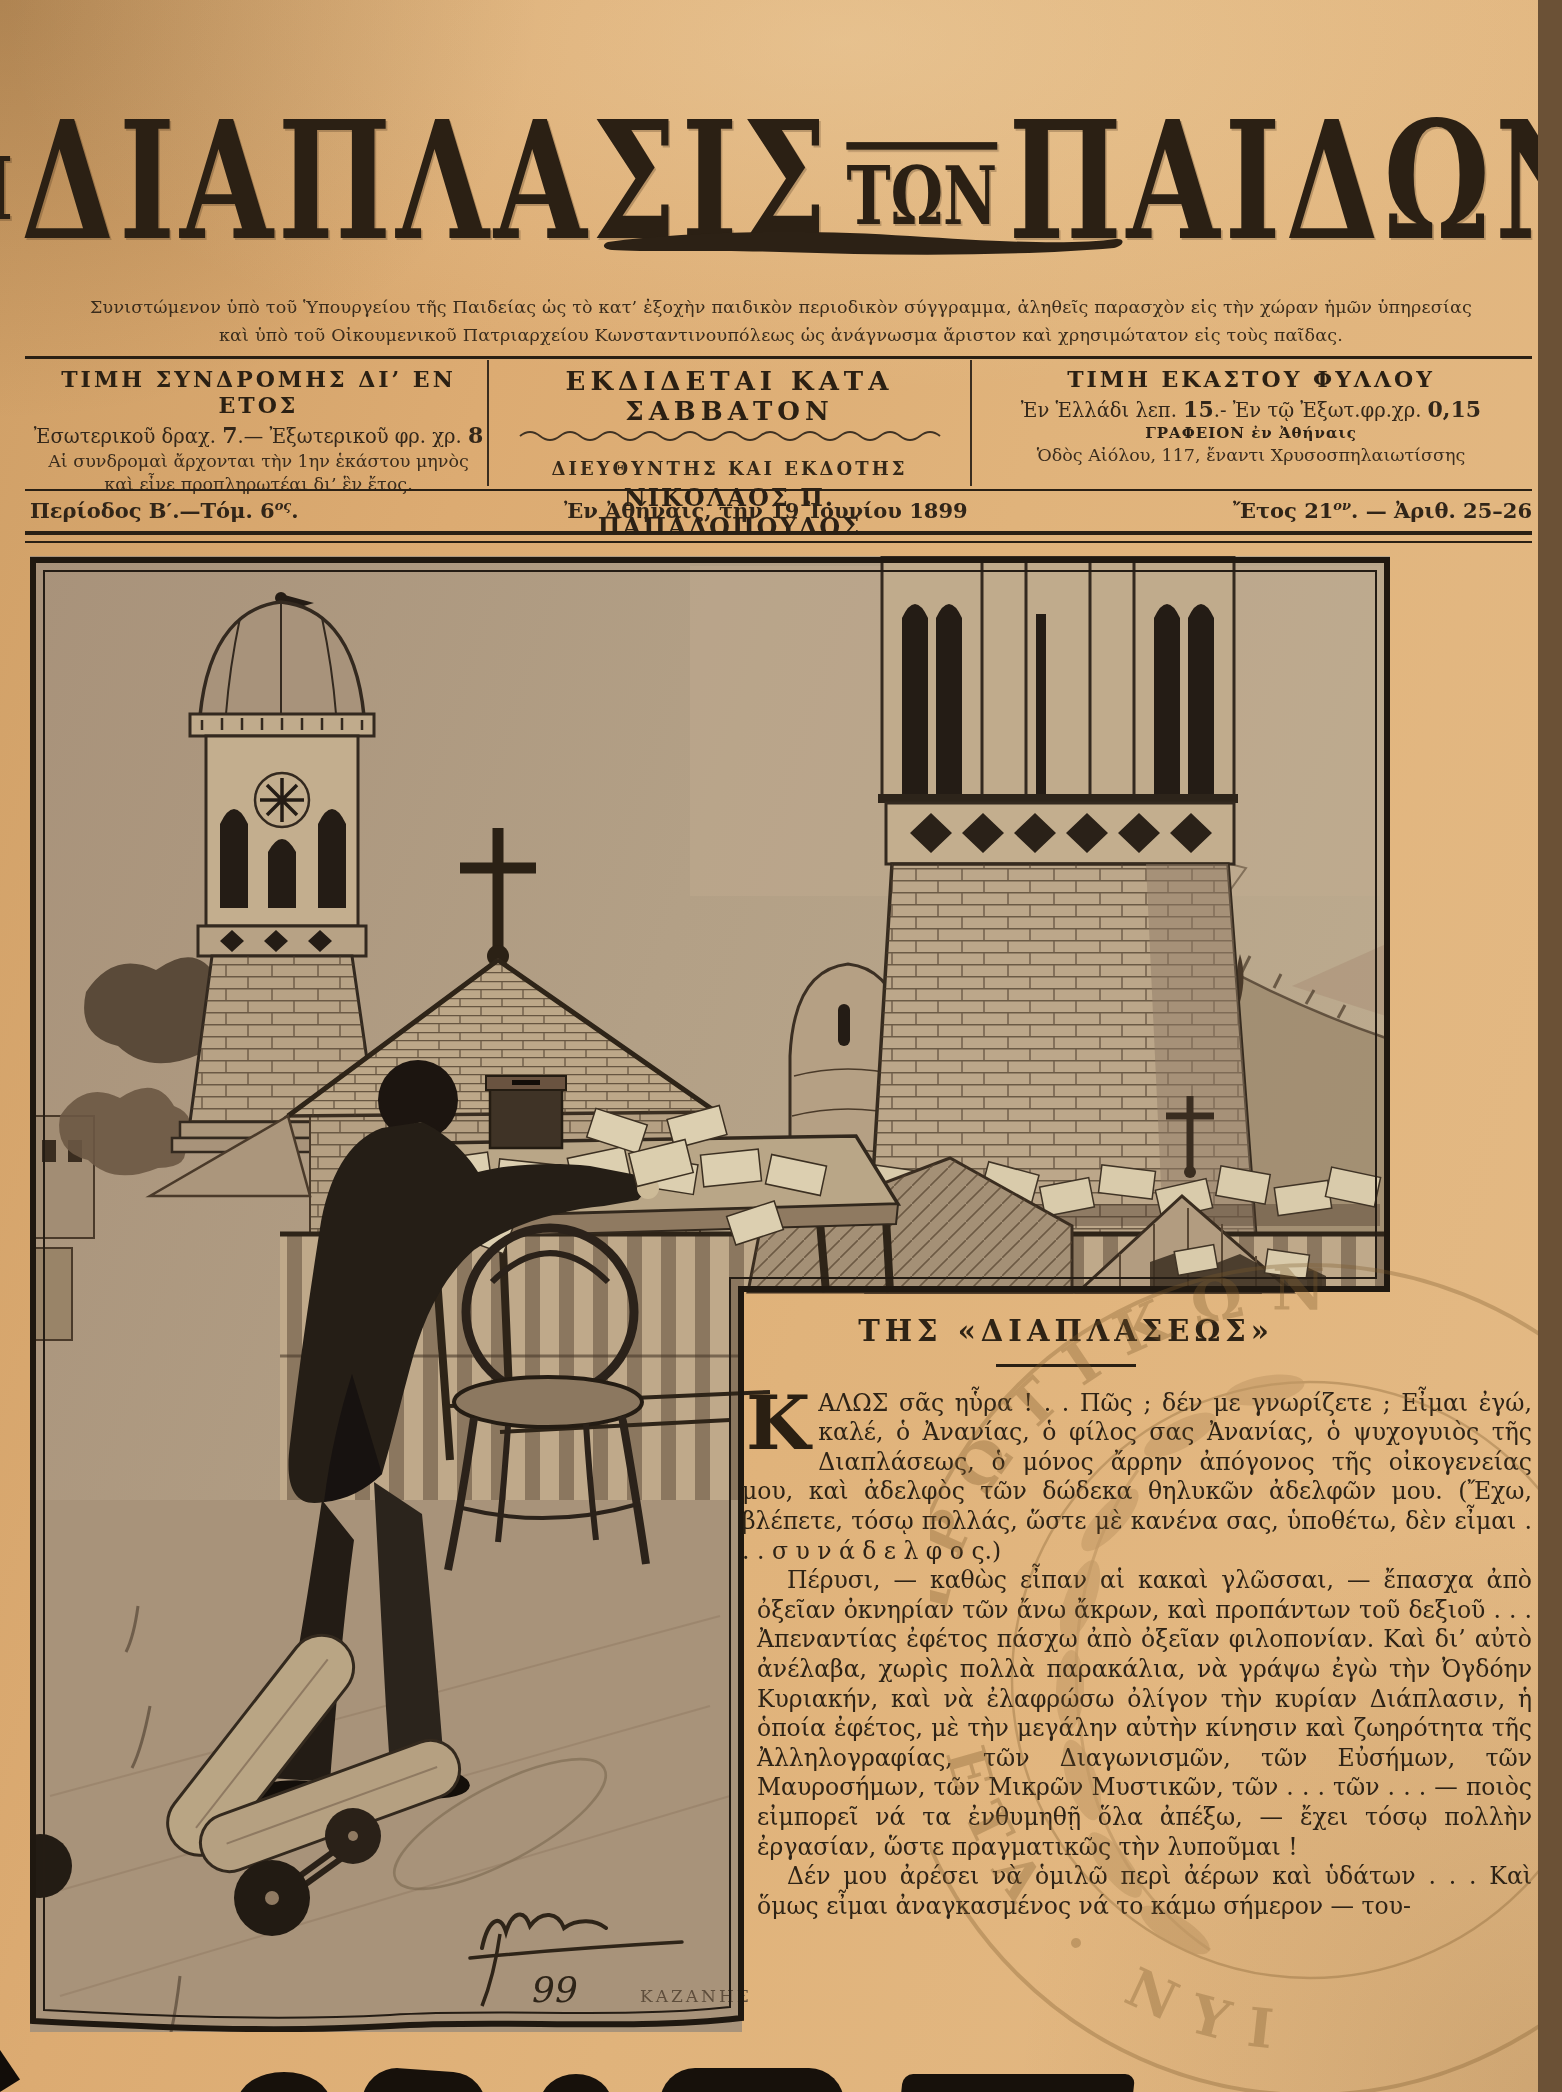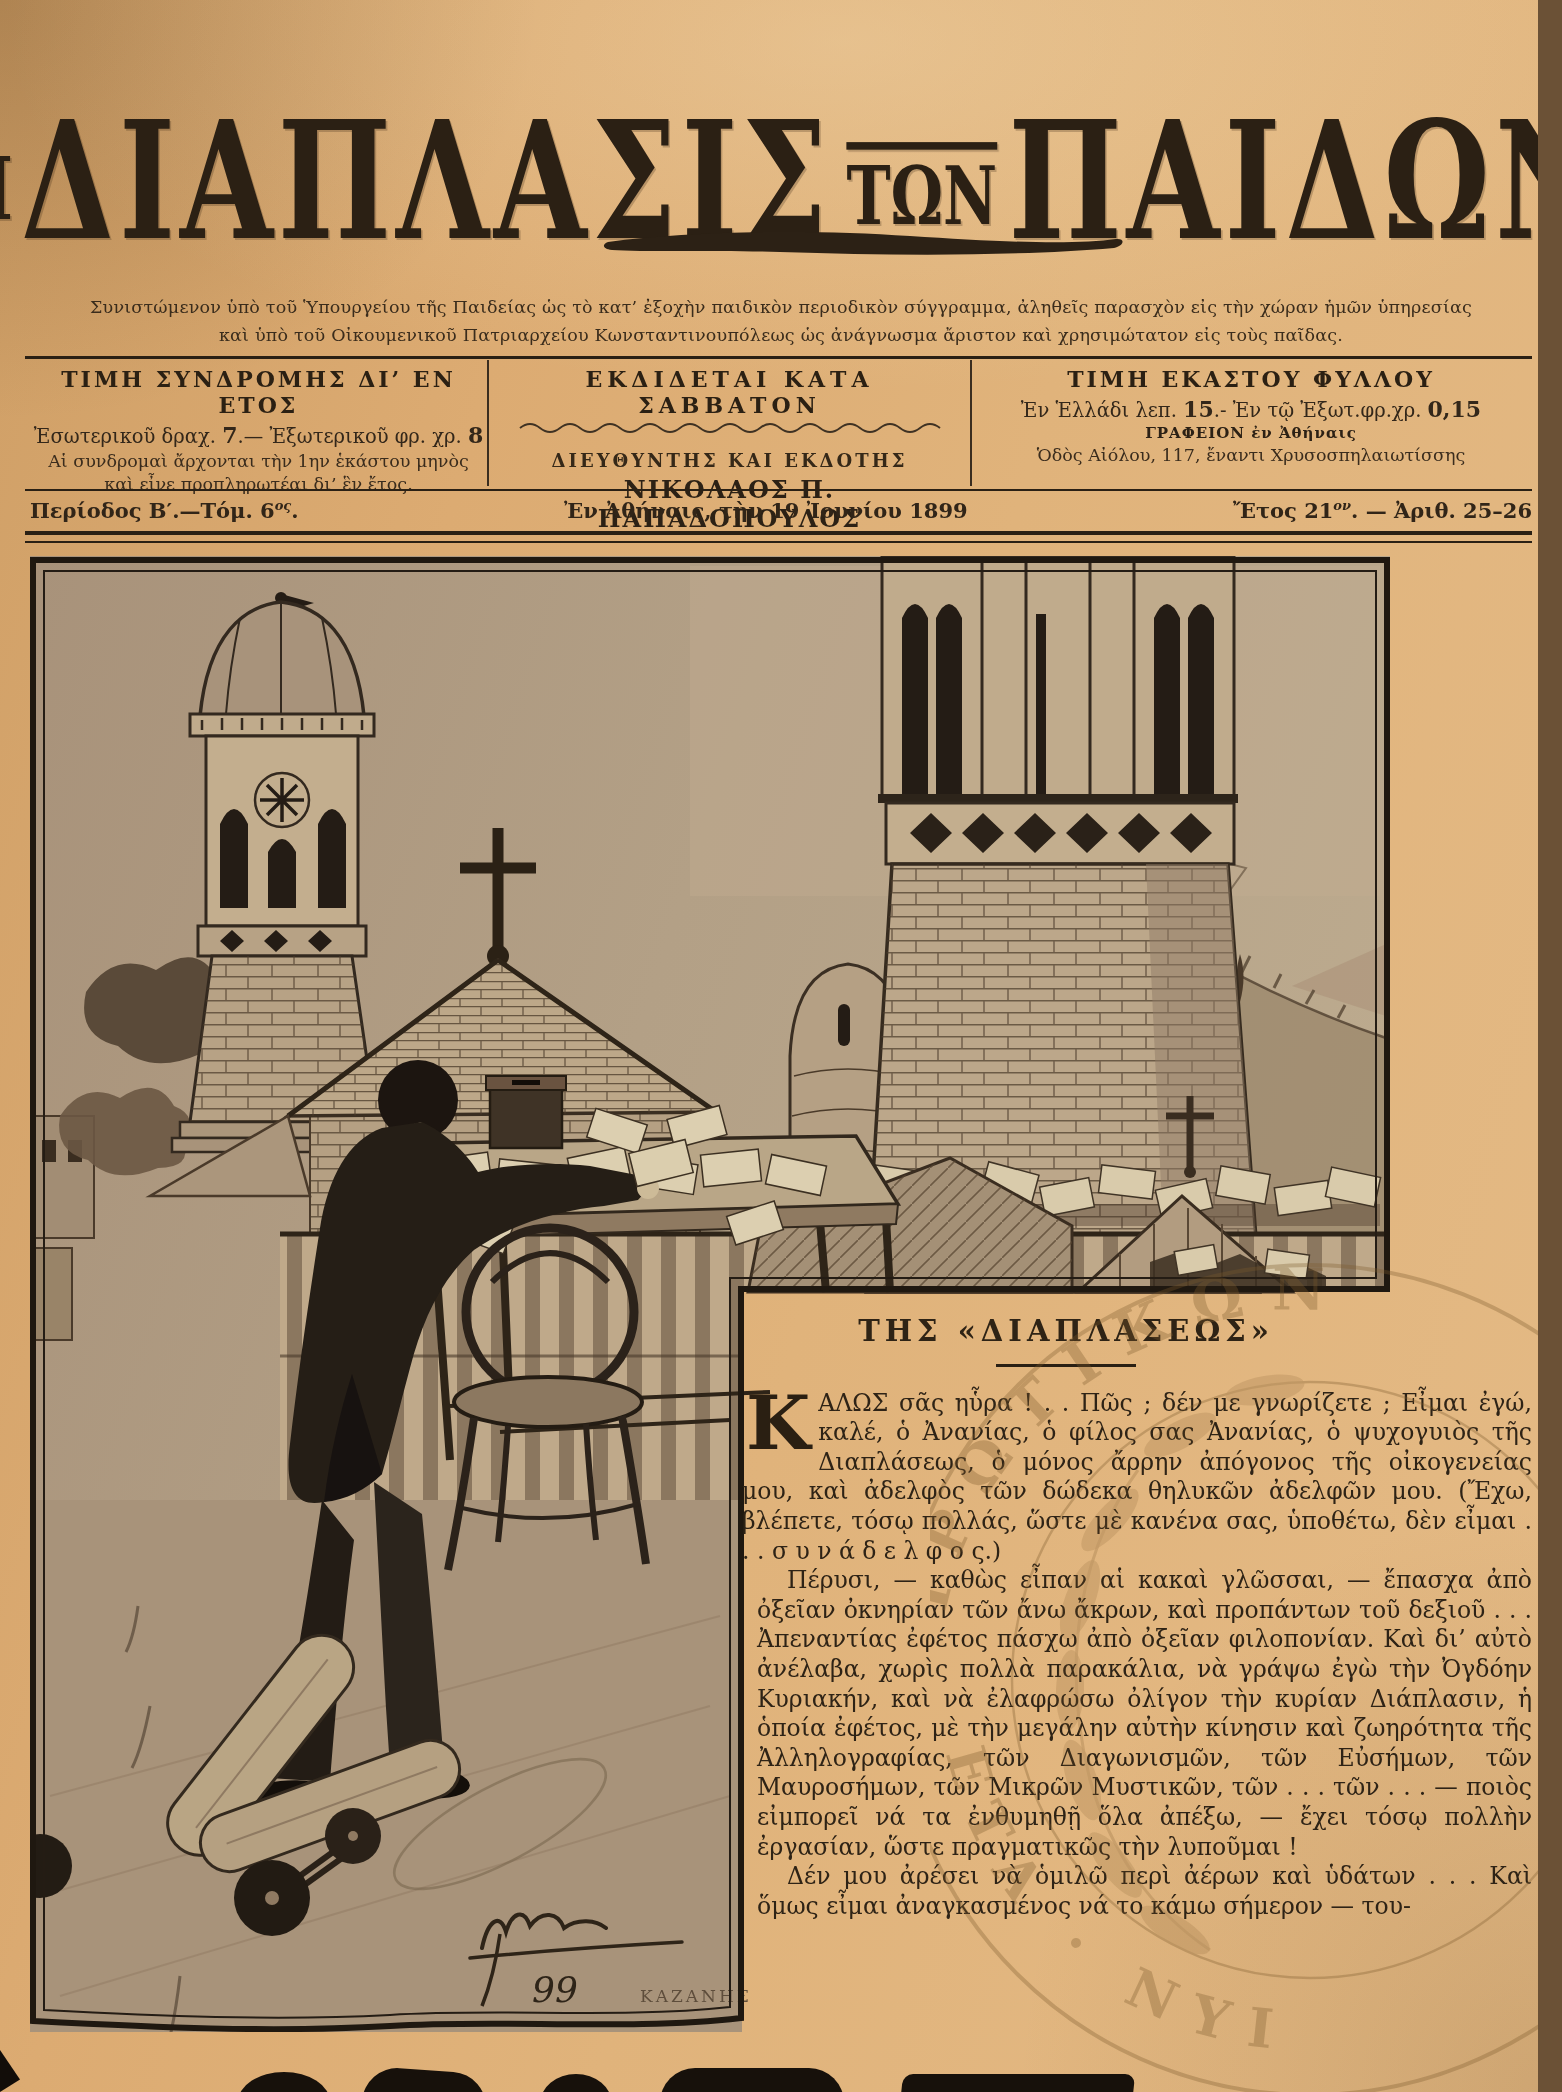--- a/index.html
+++ b/index.html
@@ -25,21 +25,21 @@
   .subtitle{left:0;top:250px;width:1562px;text-align:center;font-weight:bold;font-size:30px;
     letter-spacing:2.5px;color:#2e2215;}
   .endorse{left:81px;width:1400px;text-align:center;font-size:17.5px;color:#3a2c1c;letter-spacing:.2px;}
   
   #infobar{left:30px;top:360px;width:1502px;height:126px;display:flex;}
   #infobar .col{box-sizing:border-box;padding-top:6px;text-align:center;}
   #infobar .c1{width:457px;}
   #infobar .c2{width:485px;border-left:2px solid #3a2d1f;border-right:2px solid #3a2d1f;}
   #infobar .c3{width:558px;}
   .box-head{font-weight:bold;font-size:22px;letter-spacing:3px;color:#2b2013;}
-  .box-head.big2{font-size:22px;letter-spacing:5px;}
+  .box-head.big2{font-size:26px;letter-spacing:5px;}
   .box-line{font-size:19.5px;margin-top:4px;color:#33271a;}
   .box-line b{font-size:22px;}
   .box-small{font-size:17.5px;margin-top:3px;color:#3a2c1d;}
   .office{font-weight:bold;font-size:15px;letter-spacing:1px;margin-top:2px;}
   .pubname{font-weight:bold;font-size:24px;letter-spacing:2px;margin-top:4px;}
   .pubrole{font-size:18px;letter-spacing:3px;margin-top:12px;font-weight:bold;color:#352818;}
   
   #dateline{left:30px;top:494px;width:1502px;height:34px;display:flex;justify-content:space-between;
     font-size:21px;font-weight:bold;color:#312518;}
   #dateline .dl{padding-top:4px;}

